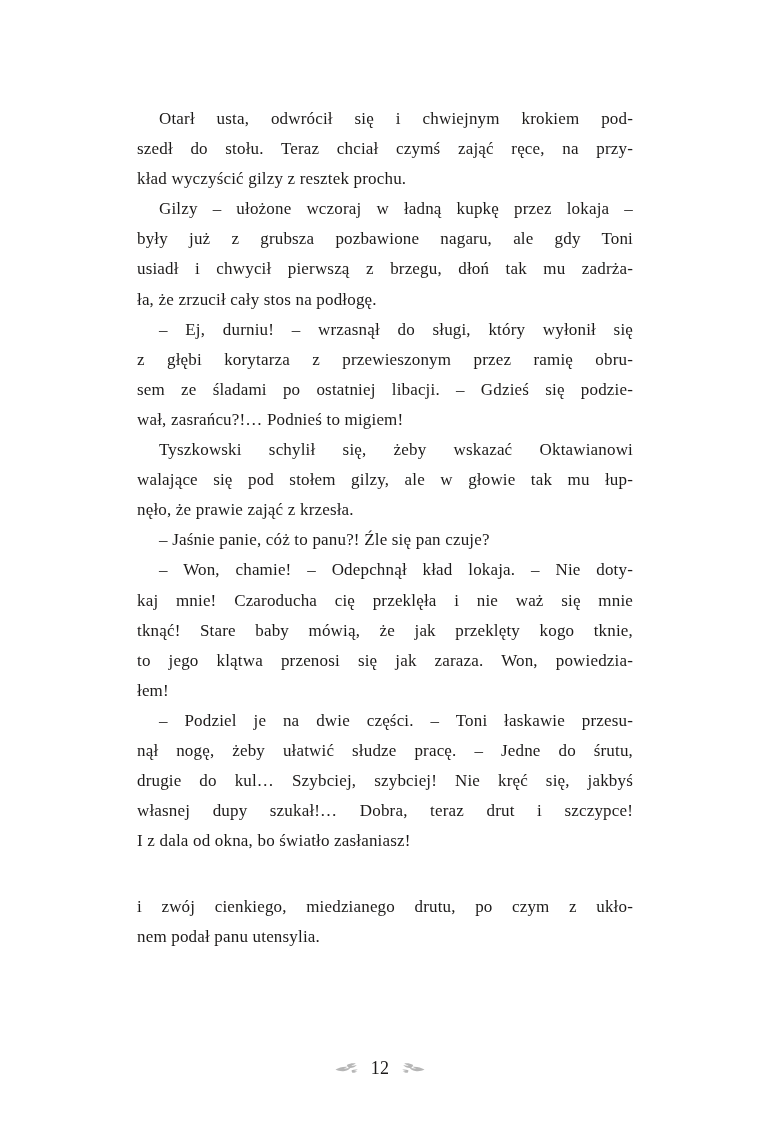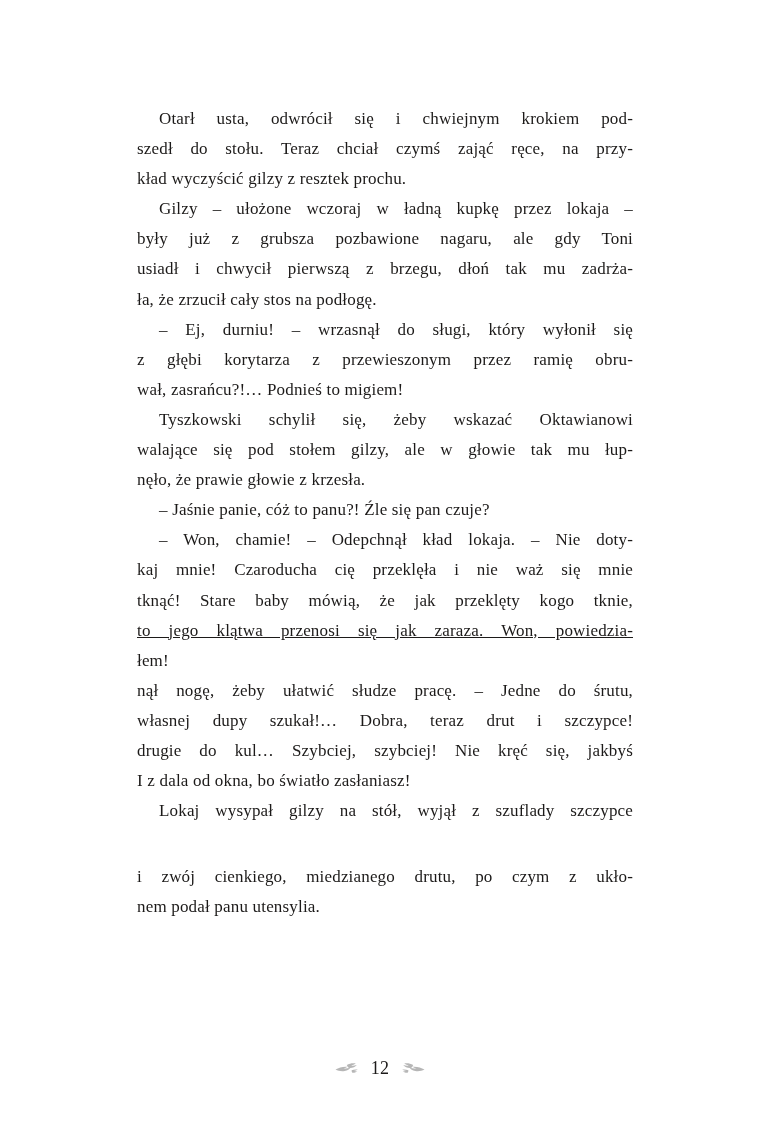--- a/index.html
+++ b/index.html
@@ -106,45 +106,46 @@
       </p>
       <p class="para">
         <span class="line first" style="white-space: normal; text-align-last: justify;">Gilzy – ułożone wczoraj w ładną kupkę przez lokaja –</span>
         <span class="line" style="white-space: normal; text-align-last: justify;">były już z grubsza pozbawione nagaru, ale gdy Toni</span>
         <span class="line" style="white-space: normal; text-align-last: justify;">usiadł i chwycił pierwszą z brzegu, dłoń tak mu zadrża-</span>
         <span class="line last" style="white-space: nowrap; text-align-last: left;">ła, że zrzucił cały stos na podłogę.</span>
       </p>
       <p class="para">
         <span class="line first" style="white-space: normal; text-align-last: justify;">– Ej, durniu! – wrzasnął do sługi, który wyłonił się</span>
         <span class="line" style="white-space: normal; text-align-last: justify;">z głębi korytarza z przewieszonym przez ramię obru-</span>
+        <span class="line" style="white-space: normal; text-align-last: justify;">sem ze śladami po ostatniej libacji. – Gdzieś się podzie-</span>
         <span class="line last" style="white-space: nowrap; text-align-last: left;">wał, zasrańcu?!… Podnieś to migiem!</span>
       </p>
       <p class="para">
         <span class="line first" style="white-space: normal; text-align-last: justify;">Tyszkowski schylił się, żeby wskazać Oktawianowi</span>
         <span class="line" style="white-space: normal; text-align-last: justify;">walające się pod stołem gilzy, ale w głowie tak mu łup-</span>
-        <span class="line last" style="white-space: nowrap; text-align-last: left;">nęło, że prawie głowie z krzesła.</span>
+        <span class="line last" style="white-space: nowrap; text-align-last: left;">nęło, że prawie zająć z krzesła.</span>
       </p>
       <p class="para">
         <span class="line first last only" style="white-space: nowrap; text-align-last: left;">– Jaśnie panie, cóż to panu?! Źle się pan czuje?</span>
       </p>
       <p class="para">
         <span class="line first" style="white-space: normal; text-align-last: justify;">– Won, chamie! – Odepchnął kład lokaja. – Nie doty-</span>
         <span class="line" style="white-space: normal; text-align-last: justify;">kaj mnie! Czaroducha cię przeklęła i nie waż się mnie</span>
         <span class="line" style="white-space: normal; text-align-last: justify;">tknąć! Stare baby mówią, że jak przeklęty kogo tknie,</span>
-        <span class="line" style="white-space: normal; text-align-last: justify; text-decoration: underline;">to jego klątwa przenosi się jak zaraza. Won, powiedzia-</span>
+        <span class="line" style="white-space: normal; text-align-last: justify;">to jego klątwa przenosi się jak zaraza. Won, powiedzia-</span>
         <span class="line last" style="white-space: nowrap; text-align-last: left;">łem!</span>
       </p>
       <p class="para">
+        <span class="line first" style="white-space: normal; text-align-last: justify;">– Podziel je na dwie części. – Toni łaskawie przesu-</span>
         <span class="line" style="white-space: normal; text-align-last: justify;">nął nogę, żeby ułatwić słudze pracę. – Jedne do śrutu,</span>
+        <span class="line" style="white-space: normal; text-align-last: justify;">drugie do kul… Szybciej, szybciej! Nie kręć się, jakbyś</span>
         <span class="line" style="white-space: normal; text-align-last: justify;">własnej dupy szukał!… Dobra, teraz drut i szczypce!</span>
-        <span class="line" style="white-space: normal; text-align-last: justify;">drugie do kul… Szybciej, szybciej! Nie kręć się, jakbyś</span>
         <span class="line last" style="white-space: nowrap; text-align-last: left;">I z dala od okna, bo światło zasłaniasz!</span>
       </p>
       <p class="para">
-        <span class="line first" style="white-space: normal; text-align-last: justify;">Lokaj wysypał gilzy na stół, wyjął z szuflady szczypce</span>
         <span class="line" style="white-space: normal; text-align-last: justify; margin-top: 36px;">i zwój cienkiego, miedzianego drutu, po czym z ukło-</span>
         <span class="line last" style="white-space: nowrap; text-align-last: left;">nem podał panu utensylia.</span>
       </p>
     </div>
 
   <div class="folio">
     <span class="ornament left">
       <svg viewBox="0 0 26 16" width="26" height="16" aria-hidden="true">
         <g fill="#8a8a8a">
           <path d="M1.5 9.6 C5 7.4, 9 6.4, 13.6 6.8 C12.4 7.6, 11.2 8.2, 9.6 8.6 C12.2 8.6, 14.6 8.2, 17 7.2 C15.6 9.2, 13.4 10.5, 10.8 11 C7.6 11.6, 4.2 11, 1.5 9.6 Z"></path>

